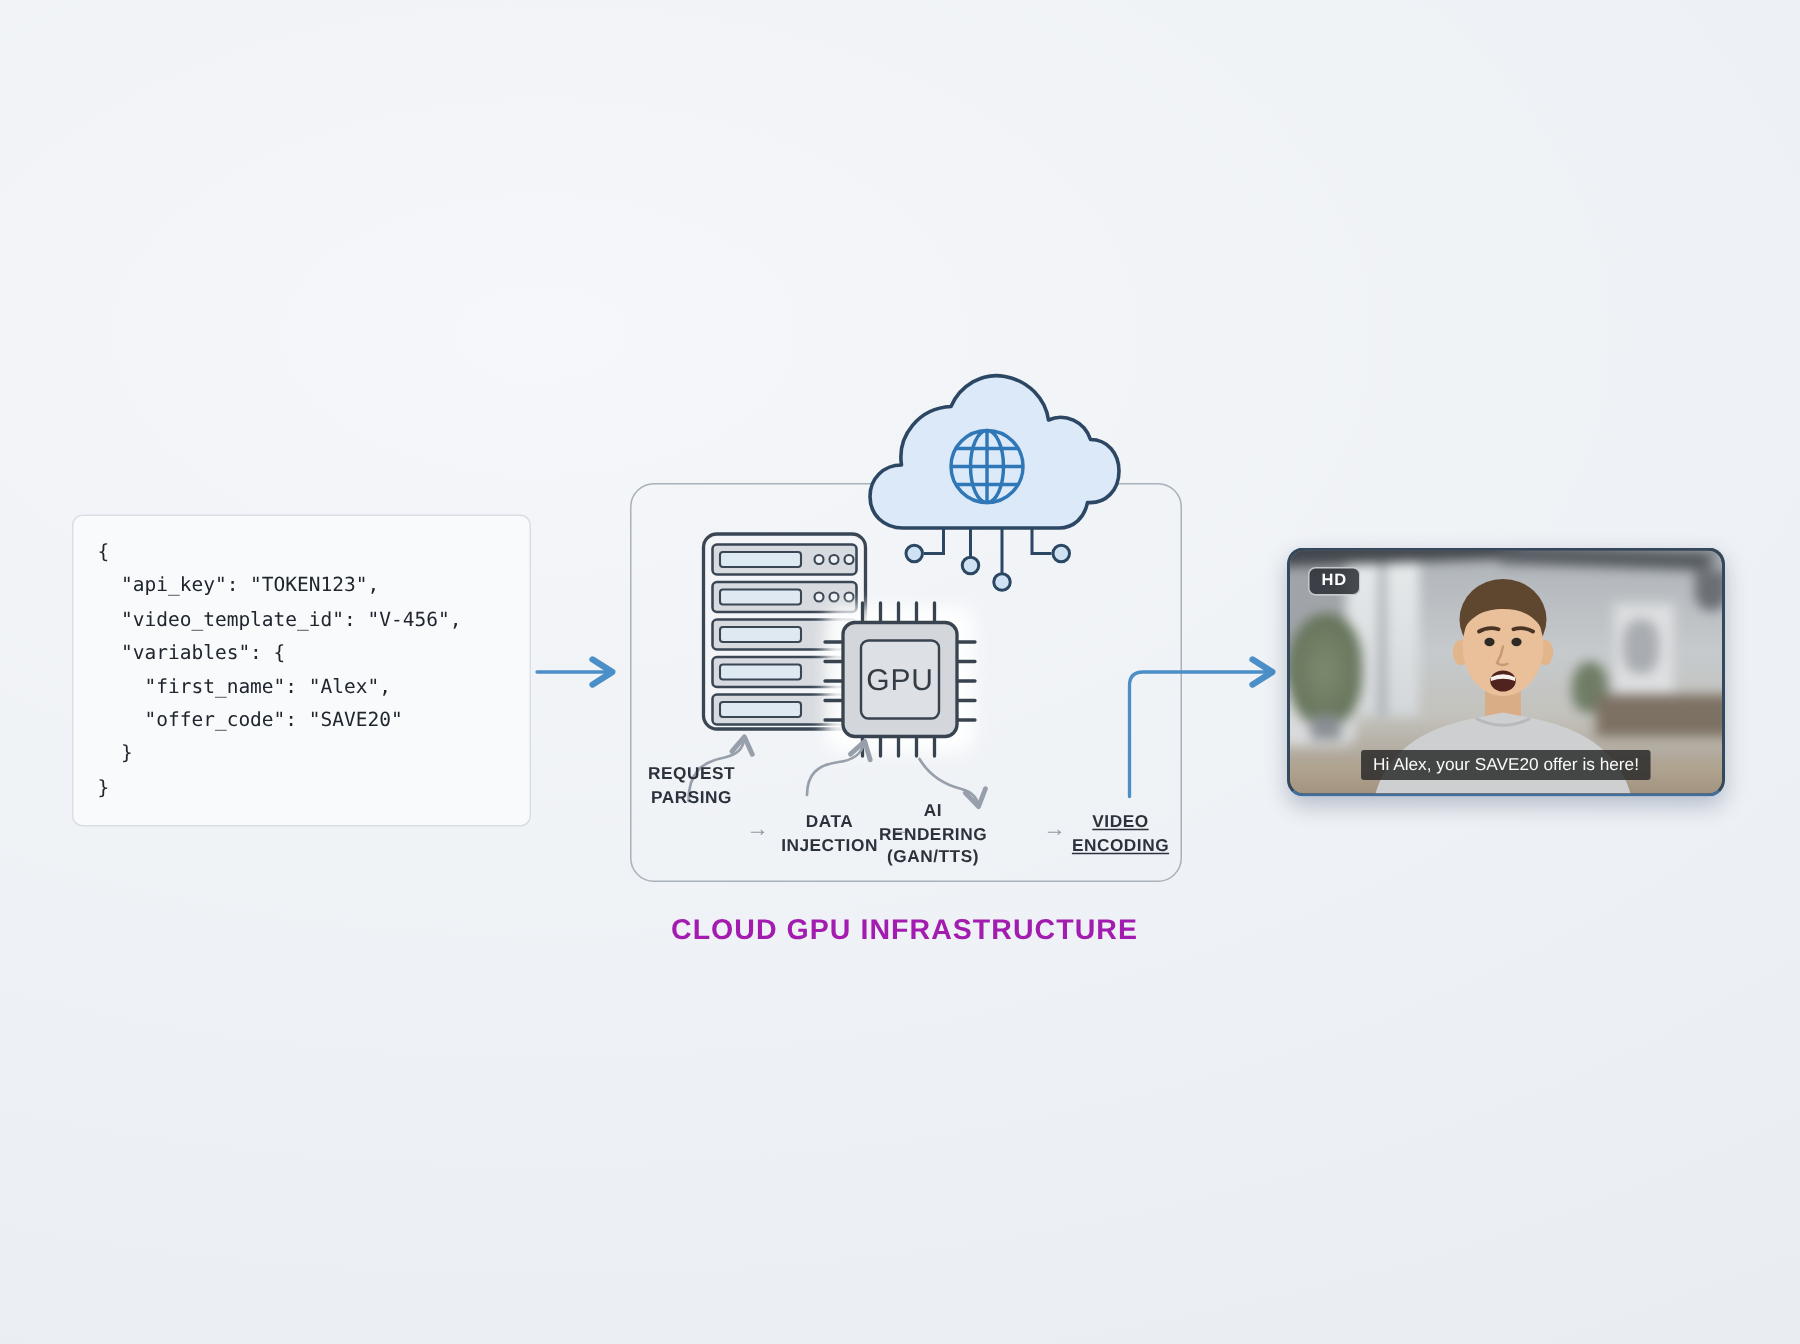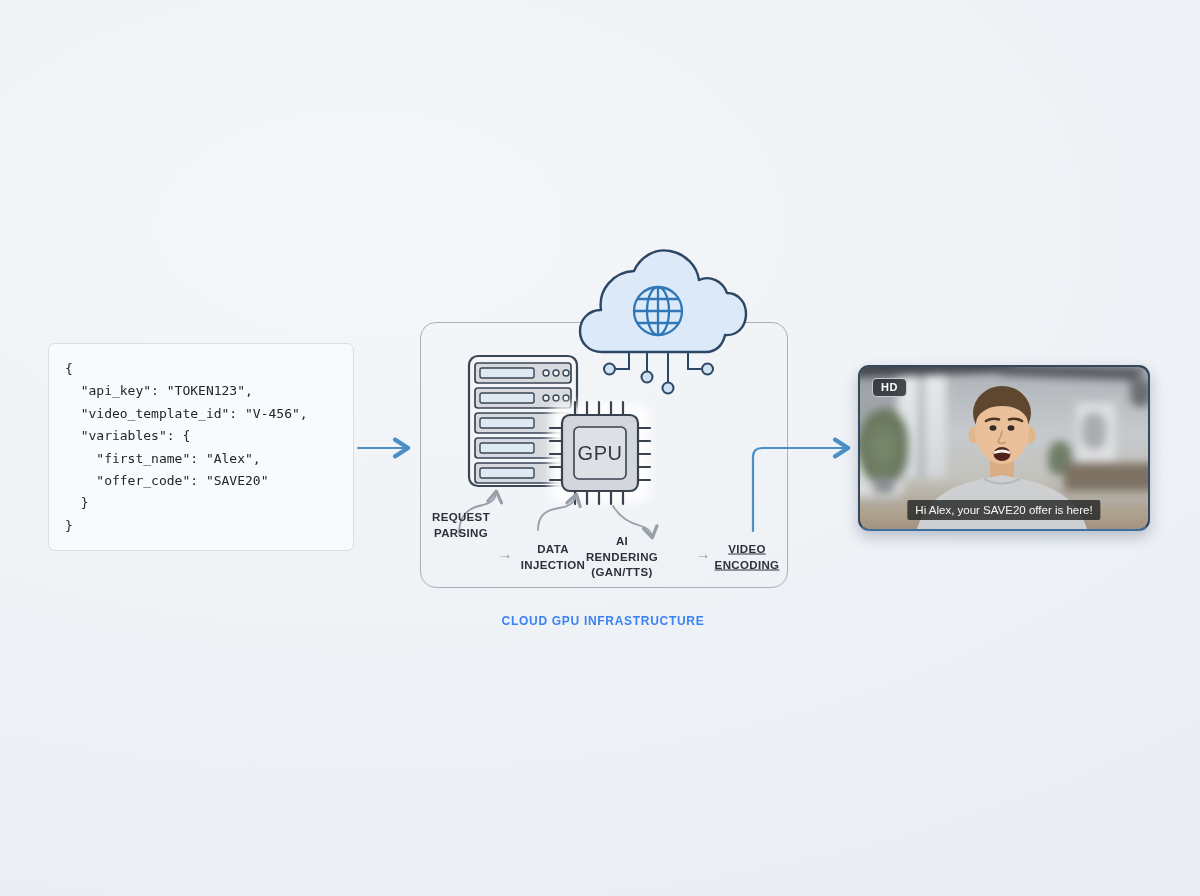--- a/index.html
+++ b/index.html
@@ -27,21 +27,21 @@
     position:absolute;transform:translate(-50%,-50%);
     font-size:11.5px;font-weight:600;letter-spacing:0.35px;line-height:15.5px;
     color:#2b323c;text-align:center;white-space:pre-line;
   }
   .step-arrow{
     position:absolute;transform:translate(-50%,-50%);
     font-size:15px;color:#8f98a2;font-weight:400;
   }
   .infra-title{
     position:absolute;left:603px;top:621px;transform:translate(-50%,-50%);
-    font-size:12px;font-weight:600;letter-spacing:0.7px;color:#3b82f6;white-space:nowrap;
+    font-size:19px;font-weight:600;letter-spacing:0.7px;color:#a21caf;white-space:nowrap;
   }
   
   .video-frame{
     position:absolute;left:858px;top:365px;width:292px;height:166px;box-sizing:border-box;
     border-radius:11px;border:2px solid #35495d;border-bottom-color:#3e6f9e;
     background:#20252b;overflow:hidden;
     box-shadow:0 6px 14px rgba(55,75,105,0.30);
   }
   .scene{position:absolute;inset:0;border-radius:9px;overflow:hidden;
     background:linear-gradient(180deg,#aeb3b8 0%,#c6cacd 42%,#c3c2bc 68%,#a09382 100%);}

